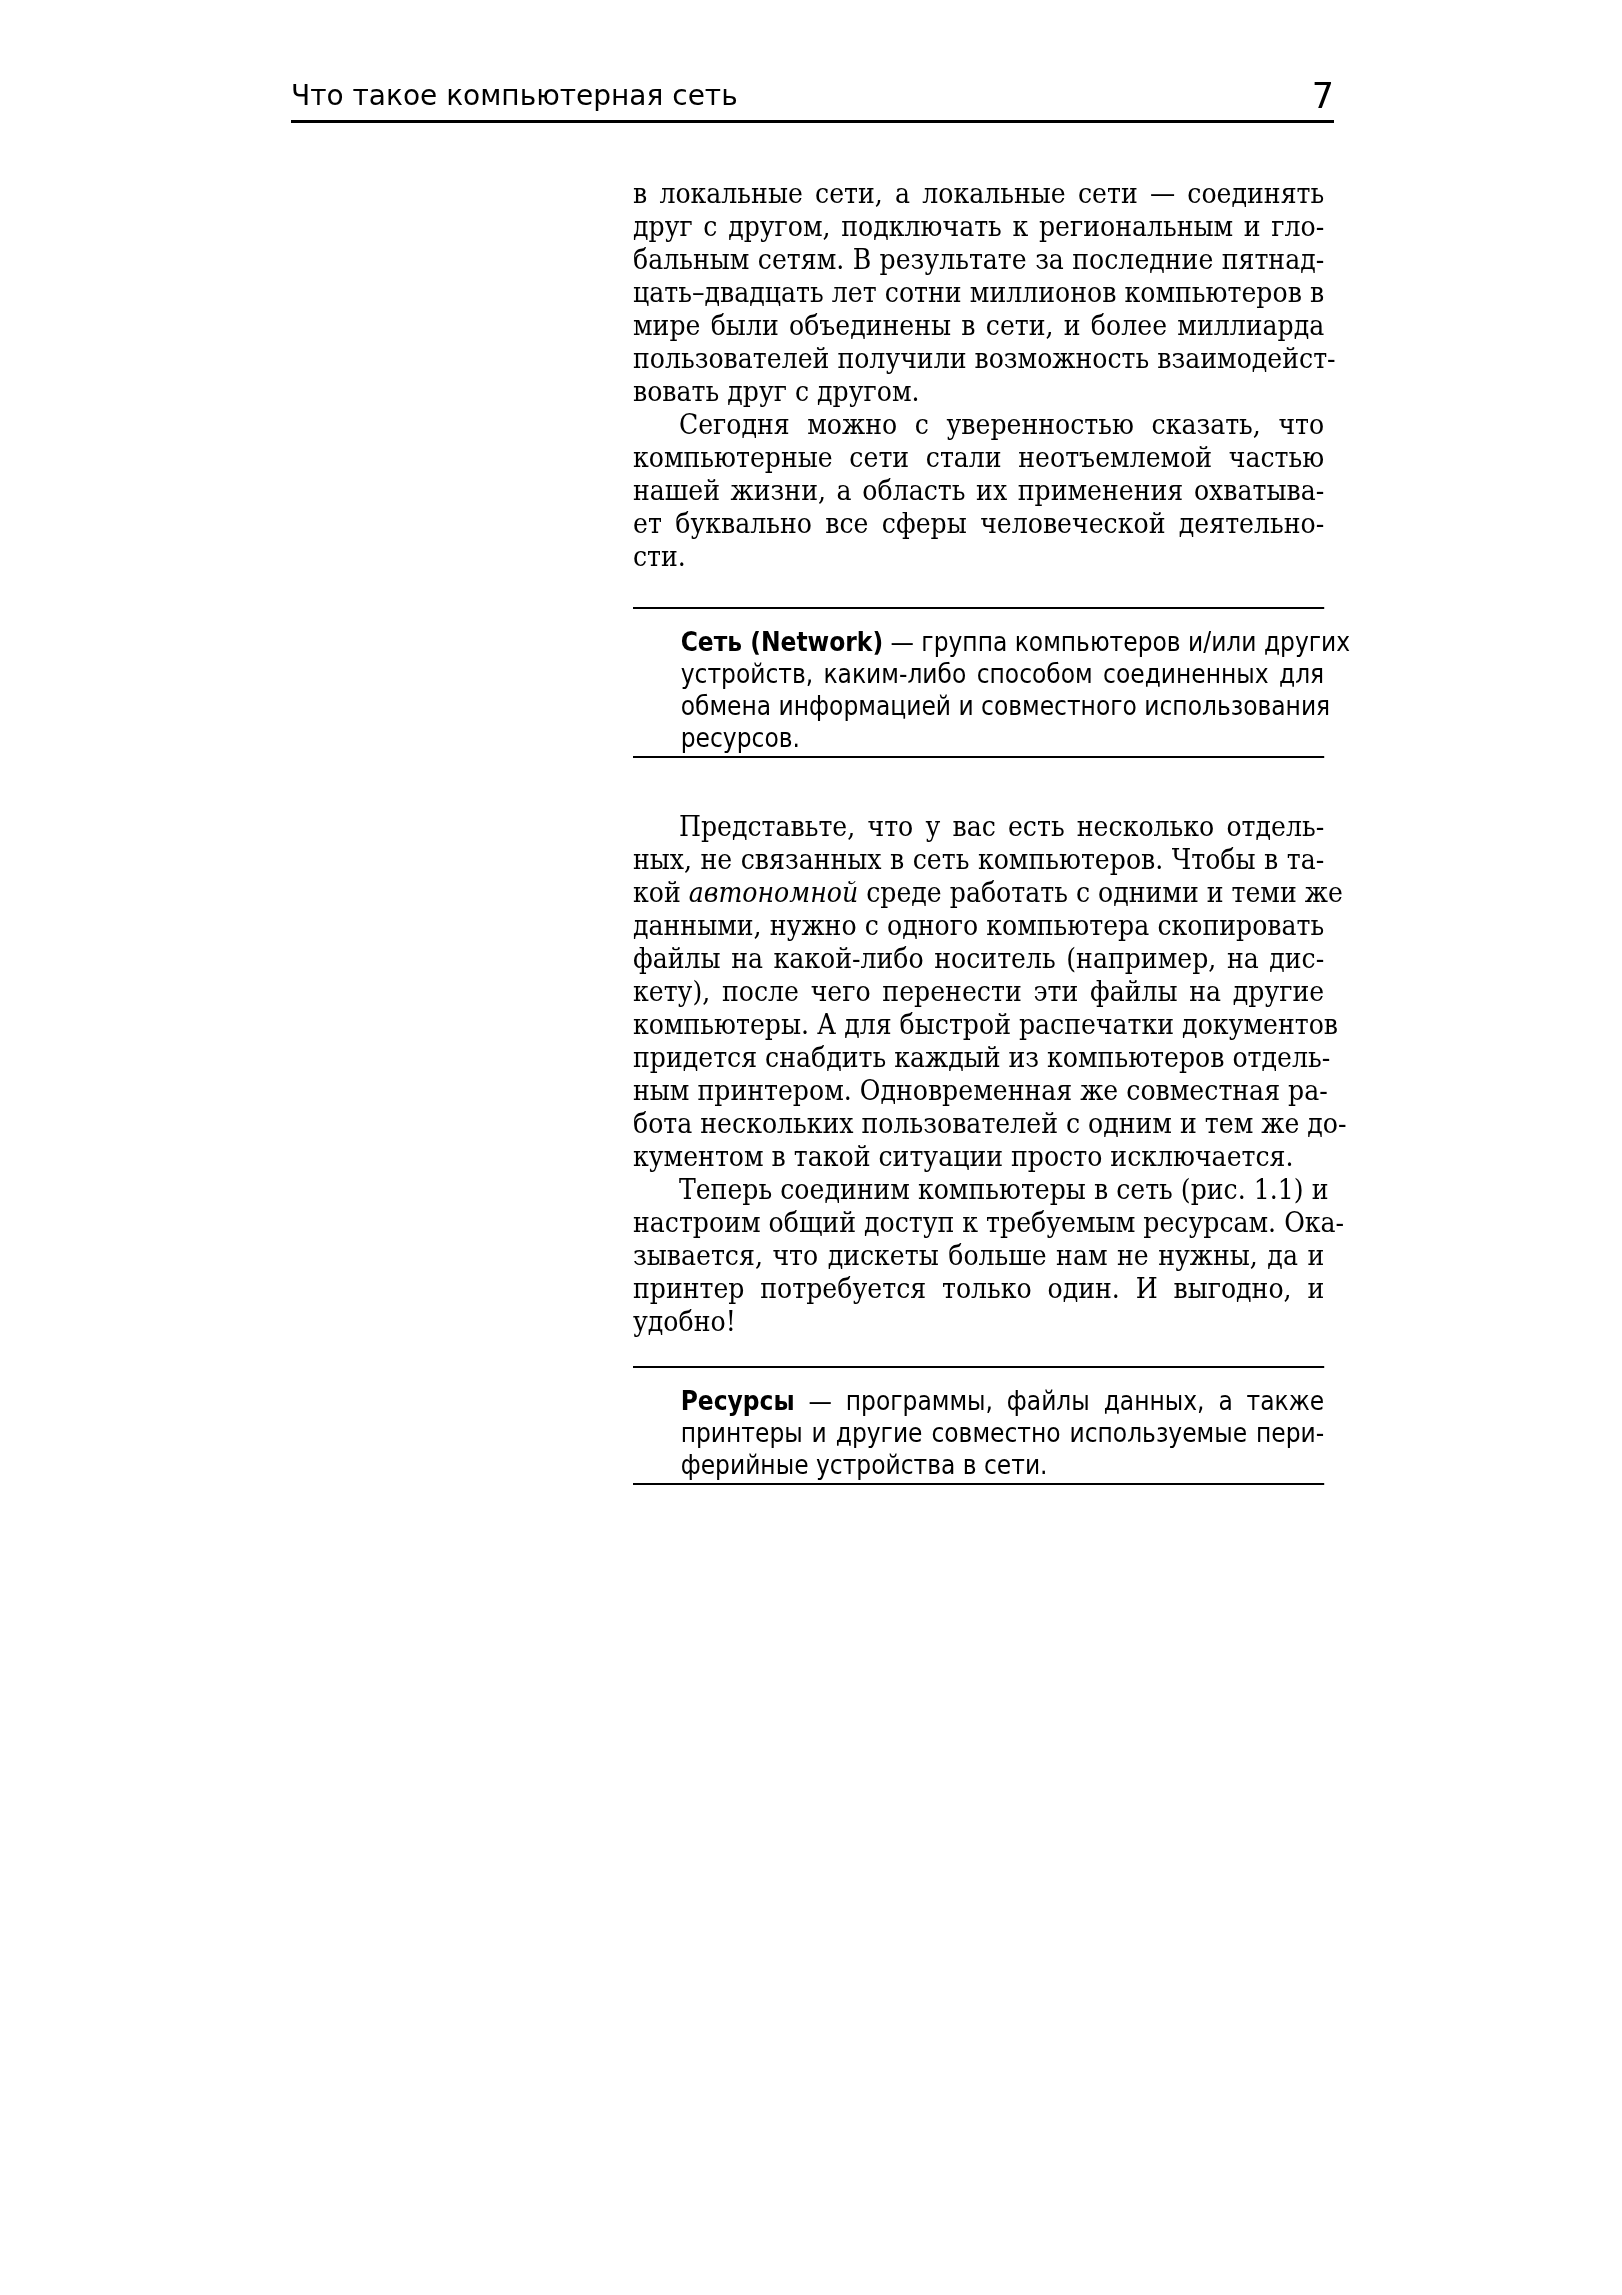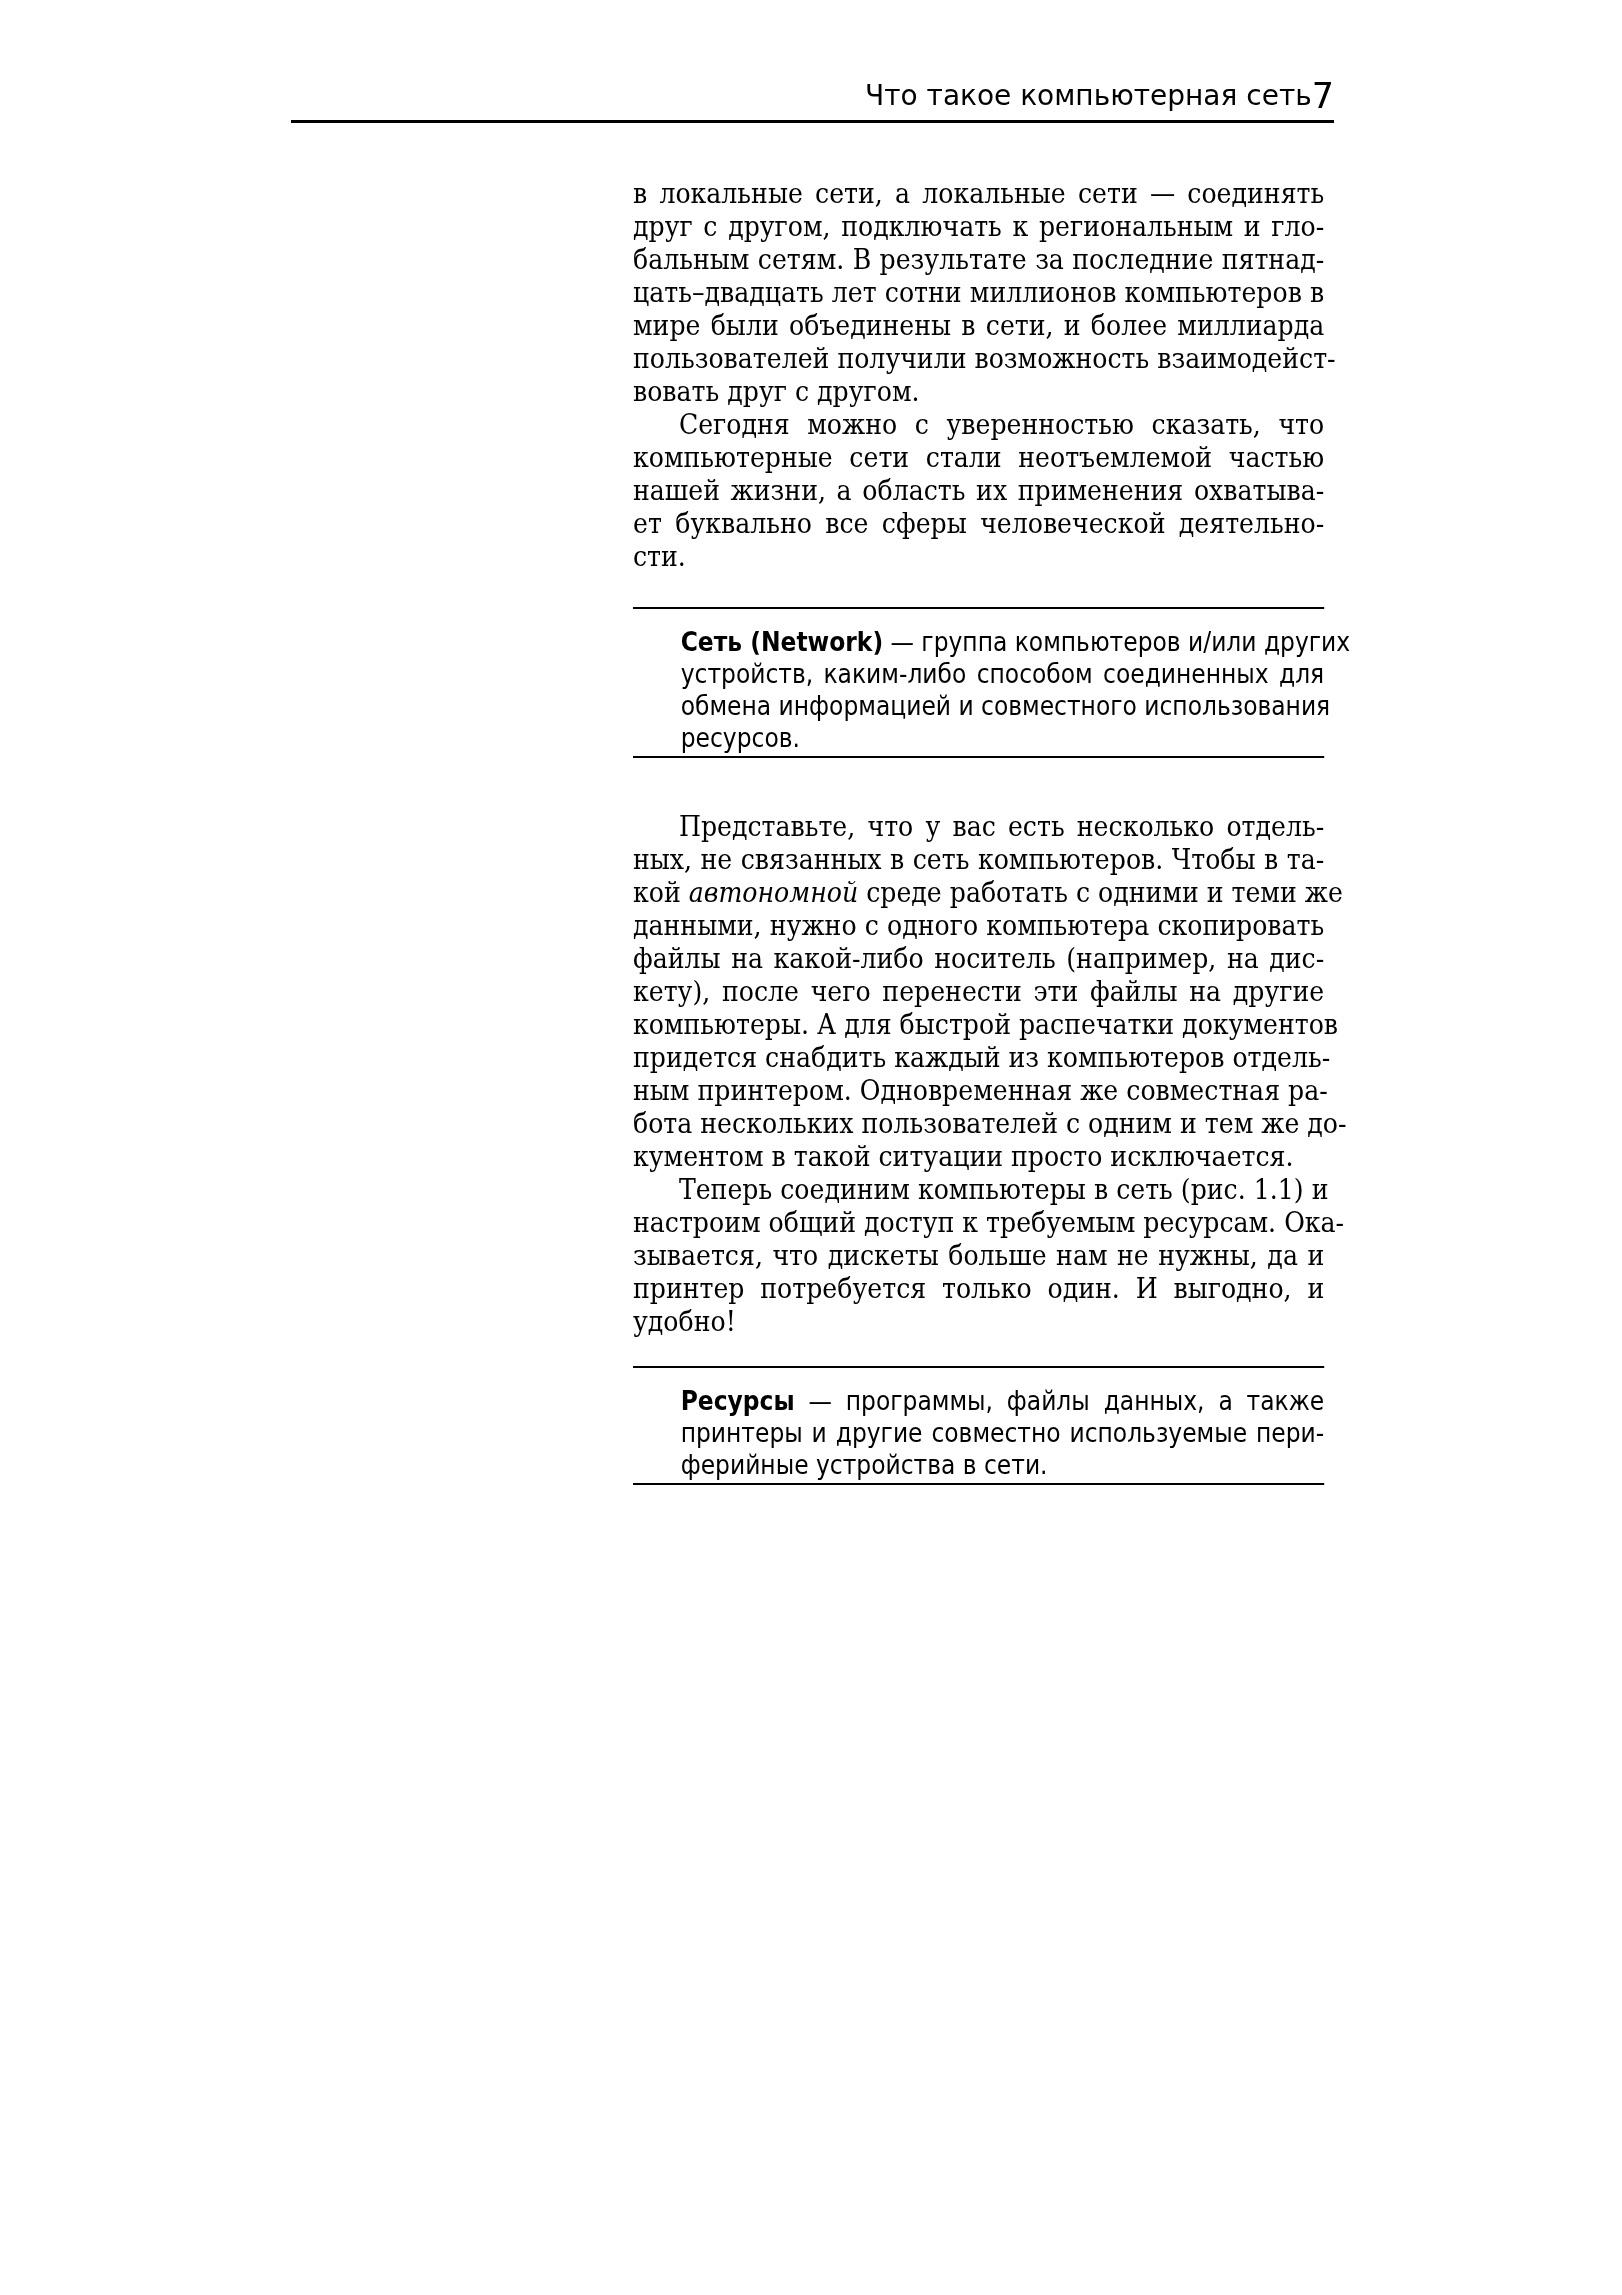--- a/index.html
+++ b/index.html
@@ -13,21 +13,21 @@
     overflow: hidden;
   }
 
   
   .running-head {
     position: absolute;
     left: 291px;
     top: 77px;
     width: 1043px;
     display: flex;
-    justify-content: flex-end;
+    justify-content: space-between;
     align-items: flex-end;
   }
   .rh-title {
     font-family: "DejaVu Sans", "Liberation Sans", sans-serif;
     font-size: 28px;
     line-height: 38px;
     letter-spacing: 0px;
     white-space: nowrap;
   }
   .rh-page {

